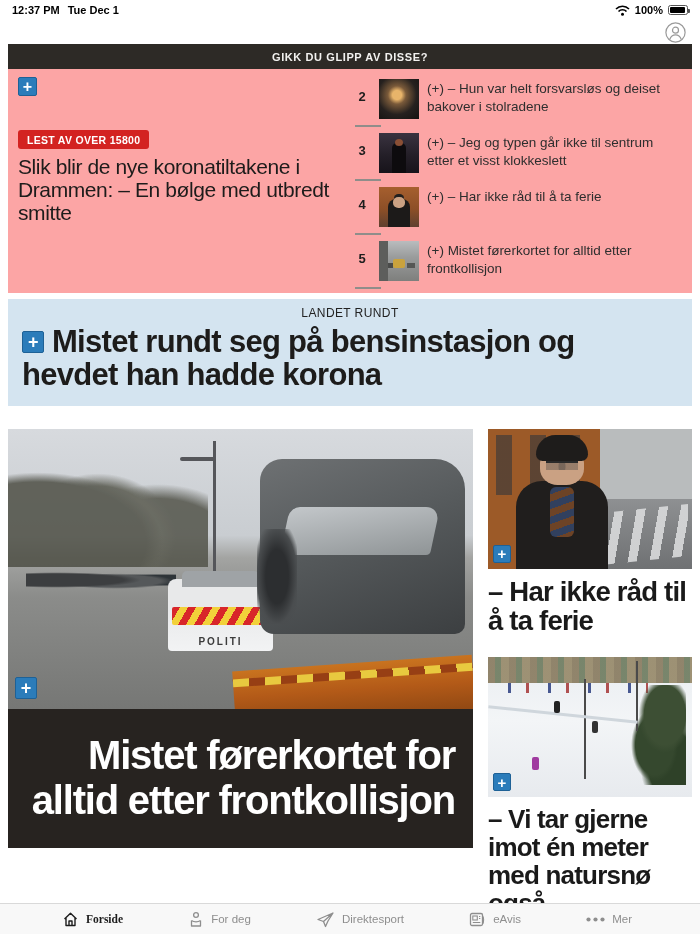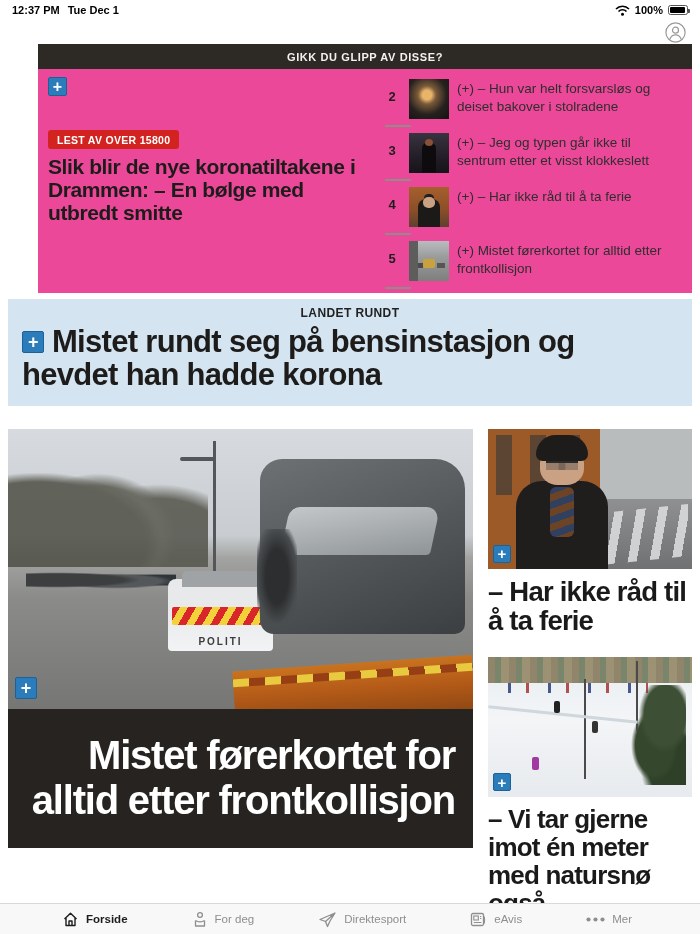--- a/index.html
+++ b/index.html
@@ -18,32 +18,32 @@
   .batt::after { content:""; position:absolute; right:-3px; top:2.5px; width:2px; height:4px;
     background:#555; border-radius:0 1px 1px 0; }
 
   
   .app-header { height:24px; position:relative; background:#fff; }
   .profile-btn { position:absolute; right:14px; top:2px; width:21px; height:21px; color:#9a9a9a; }
 
   .content { width:684px; margin:0 8px; }
 
   
-  .missed { background:#ec4899;margin-left:30px; }
+  .missed { background:#fca5a5; }
   .missed-bar { background:#2d2a26; height:25px; display:flex; align-items:center; justify-content:center; }
   .missed-bar-title { color:#f3f2f0; font-size:11px; font-weight:bold; letter-spacing:.6px; }
   .missed-body { display:flex; padding:4px 0 2px 0; }
   .missed-left { width:337px; padding:4px 14px 10px 10px; }
   .plus-btn { width:19px; height:19px; background:#2b7cba; border:1px solid #1e6196; border-radius:2px;
     color:#fff; display:inline-flex; align-items:center; justify-content:center;
     font-size:16px; font-weight:bold; line-height:1; flex:0 0 auto; }
   .missed-left .plus-btn { margin-bottom:34px; }
   .read-badge { display:inline-block; background:#d32321; color:#fff; font-size:10.5px; font-weight:bold;
     letter-spacing:.3px; padding:4px 9px 3px; border-radius:3px; margin-bottom:6px; }
-  .lead-headline { font-size:21px; line-height:1.1; font-weight:700; color:#1d1c1b; letter-spacing:-.4px; }
+  .lead-headline { font-size:21px; line-height:1.1; font-weight:400; color:#1d1c1b; letter-spacing:-.4px; }
   .missed-list { flex:1; padding:2px 4px 0 6px; }
   .missed-row { display:flex; align-items:flex-start; padding:2px 0 0 0; }
   .rank { width:22px; text-align:center; font-size:13px; font-weight:bold; color:#1d1d1d; padding-top:12px; }
   .thumb { width:40px; height:40px; margin:2px 8px 0 6px; flex:0 0 auto; }
   .row-text { flex:1; font-size:13.5px; line-height:1.35; color:#2e2e2e; padding-top:3px; padding-right:6px; }
   .row-divider { width:26px; height:2px; background:#8f8d8a; margin:6px 0 2px 4px; }
 
   .thumb-night  { background:radial-gradient(circle at 45% 40%, #e8b46a 0 14%, #7a5a3a 28%, #26211f 60%, #141210 100%); }
   .thumb-street { background:linear-gradient(180deg,#3a3340 0%, #241f28 55%, #17131a 100%); position:relative; overflow:hidden; }
   .thumb-street::before { content:""; position:absolute; left:13px; top:10px; width:14px; height:30px;
@@ -55,21 +55,21 @@
     background:#1c1a19; border-radius:8px 8px 0 0; }
   .thumb-man::after { content:""; position:absolute; left:14px; top:10px; width:12px; height:11px;
     background:#caa183; border-radius:45%; box-shadow:0 -4px 0 -1px #211f1e; }
   .thumb-road { background:linear-gradient(180deg,#b9bcbe 0%, #9a9c9c 40%, #7e7f7d 100%); position:relative; overflow:hidden; }
   .thumb-road::before { content:""; position:absolute; left:14px; top:18px; width:12px; height:9px;
     background:#c9a23d; border-radius:2px; box-shadow:-10px 2px 0 -2px #4a4b4a, 12px 2px 0 -2px #565755; }
   .thumb-road::after { content:""; position:absolute; left:0; top:0; width:9px; height:40px; background:#5d5e5c; }
 
   
   .landet { background:#d4e4f0; margin-top:6px; padding:7px 14px 14px; }
-  .landet-label { text-align:center; font-size:12px; font-weight:700; color:#222; letter-spacing:.4px; margin-bottom:6px; }
+  .landet-label { text-align:center; font-size:12px; font-weight:400; color:#222; letter-spacing:.4px; margin-bottom:6px; }
   .landet-headline { font-size:31px; line-height:1.06; font-weight:900; color:#1d1c1b; letter-spacing:-.7px; }
   .landet-headline .plus-btn { width:22px; height:22px; font-size:18px; vertical-align:4px; margin-right:8px; }
 
   
   .main-grid { display:flex; gap:15px; margin-top:23px; }
   .main-col { width:465px; }
   .side-col { width:204px; }
 
   .main-photo { position:relative; width:465px; height:280px; overflow:hidden;
     background:linear-gradient(180deg,#d7dade 0%, #c9cdd1 38%, #a3a4a2 46%, #8b8c8a 60%, #767775 100%); }
@@ -142,21 +142,21 @@
   .side-photo .plus-btn { position:absolute; left:5px; bottom:6px; width:18px; height:18px; font-size:15px; }
   .side-headline { font-size:27.5px; line-height:1.08; font-weight:900; color:#1a1a1a; letter-spacing:-.8px; padding-top:8px; }
   .side-article + .side-article { margin-top:21px; }
   .side-headline.second { font-size:26px; }
 
   
   .tab-bar { position:absolute; left:0; right:0; bottom:0; height:31px; background:#f8f8f8;
     border-top:1px solid #d9d9d9; display:flex; align-items:center; justify-content:space-between;
     padding:0 68px 0 62px; }
   .tab-item { display:flex; align-items:center; gap:7px; font-size:11.5px; color:#8e8e8e; }
-  .tab-item.active { color:#1d1d1d; font-weight:600; }
+  .tab-item.active { color:#1d1d1d; font-weight:600;font-family:Liberation Serif, serif; }
   .tab-item svg { display:block; }
 </style>
 </head>
 <body>
 
 <div class="status-bar">
   <div class="status-left">
     <span>12:37 PM</span>
     <span>Tue Dec 1</span>
   </div>

